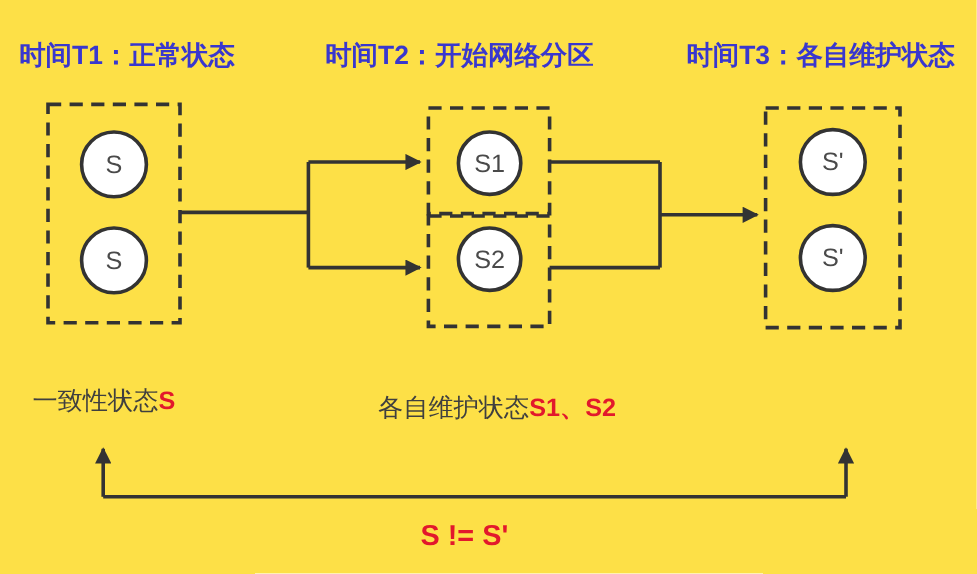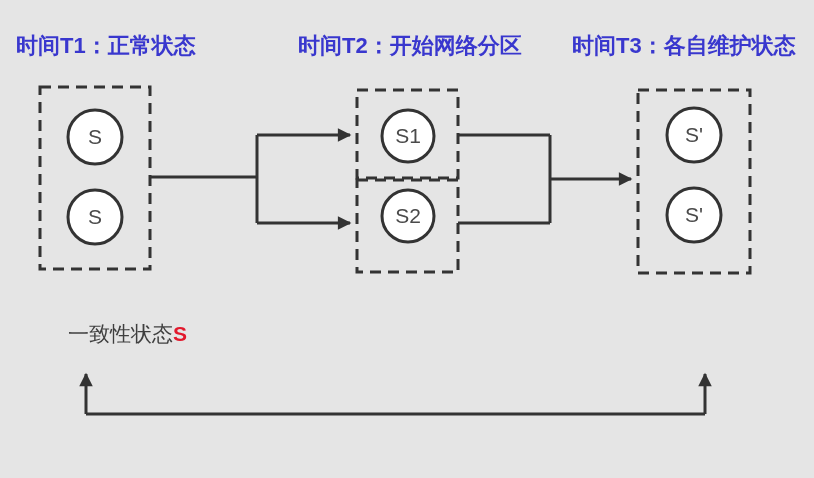--- a/index.html
+++ b/index.html
@@ -1,34 +1,34 @@
 <!DOCTYPE html>
 <html><head>
 <meta charset="utf-8">
 <style>
   html, body { margin: 0; padding: 0; background: #ffffff; }
   #stage {
     position: relative;
     width: 814px;
     height: 478px;
-    background: #e5e5e5;
+    background: #fde047;
     font-family: "Liberation Sans", "DejaVu Sans", sans-serif;
     overflow: hidden;
   }
   .heading {
     position: absolute;
     top: 31px;
     font-size: 22px;
     font-weight: bold;
     color: #3937ce;
     white-space: nowrap;
     letter-spacing: 0px;
   }
   #heading-t1 { left: 16px; }
-  #heading-t2 { left: 298px; text-align: center; }
+  #heading-t2 { left: 271px; text-align: center; }
   #heading-t3 { left: 572px; }
 
   svg.canvas {
     position: absolute;
     left: 0; top: 0;
     width: 814px; height: 478px;
   }
   .dashed-box {
     fill: none;
     stroke: #333333;
@@ -51,21 +51,20 @@
     fill: none;
     stroke: #333333;
     stroke-width: 3;
     stroke-linejoin: round;
   }
   .caption {
     position: absolute;
     font-size: 21px;
     color: #3f3f3f;
     white-space: nowrap;
-    margin-left: 41px;
   }
   #caption-t1 { left: 27px;  top: 320px; }
   #caption-t2 { left: 315px; top: 326px; }
   #caption-t3 { left: 642px; top: 326px; }
   .caption .hl {
     color: #e2182c;
     font-weight: bold;
   }
   #bottom-note {
     position: absolute;
@@ -127,15 +126,19 @@
     <text class="node-text" x="694" y="222">S'</text>
 
     <path class="flow-line" d="M86,414 L705,414"></path>
     <path class="flow-line" d="M86,414 L86,374" marker-end="url(#arrow)"></path>
     <path class="flow-line" d="M705,414 L705,374" marker-end="url(#arrow)"></path>
   </svg>
 
   <div class="caption" id="caption-t1">
     <span>一致性状态</span><span class="hl">S</span>
   </div>
+  <div class="caption" id="caption-t2">
+    <span>各自维护状态</span><span class="hl">S1、S2</span>
+  </div>
 
+  <div id="bottom-note">S != S'</div>
 
 </div>
 
 </body></html>

